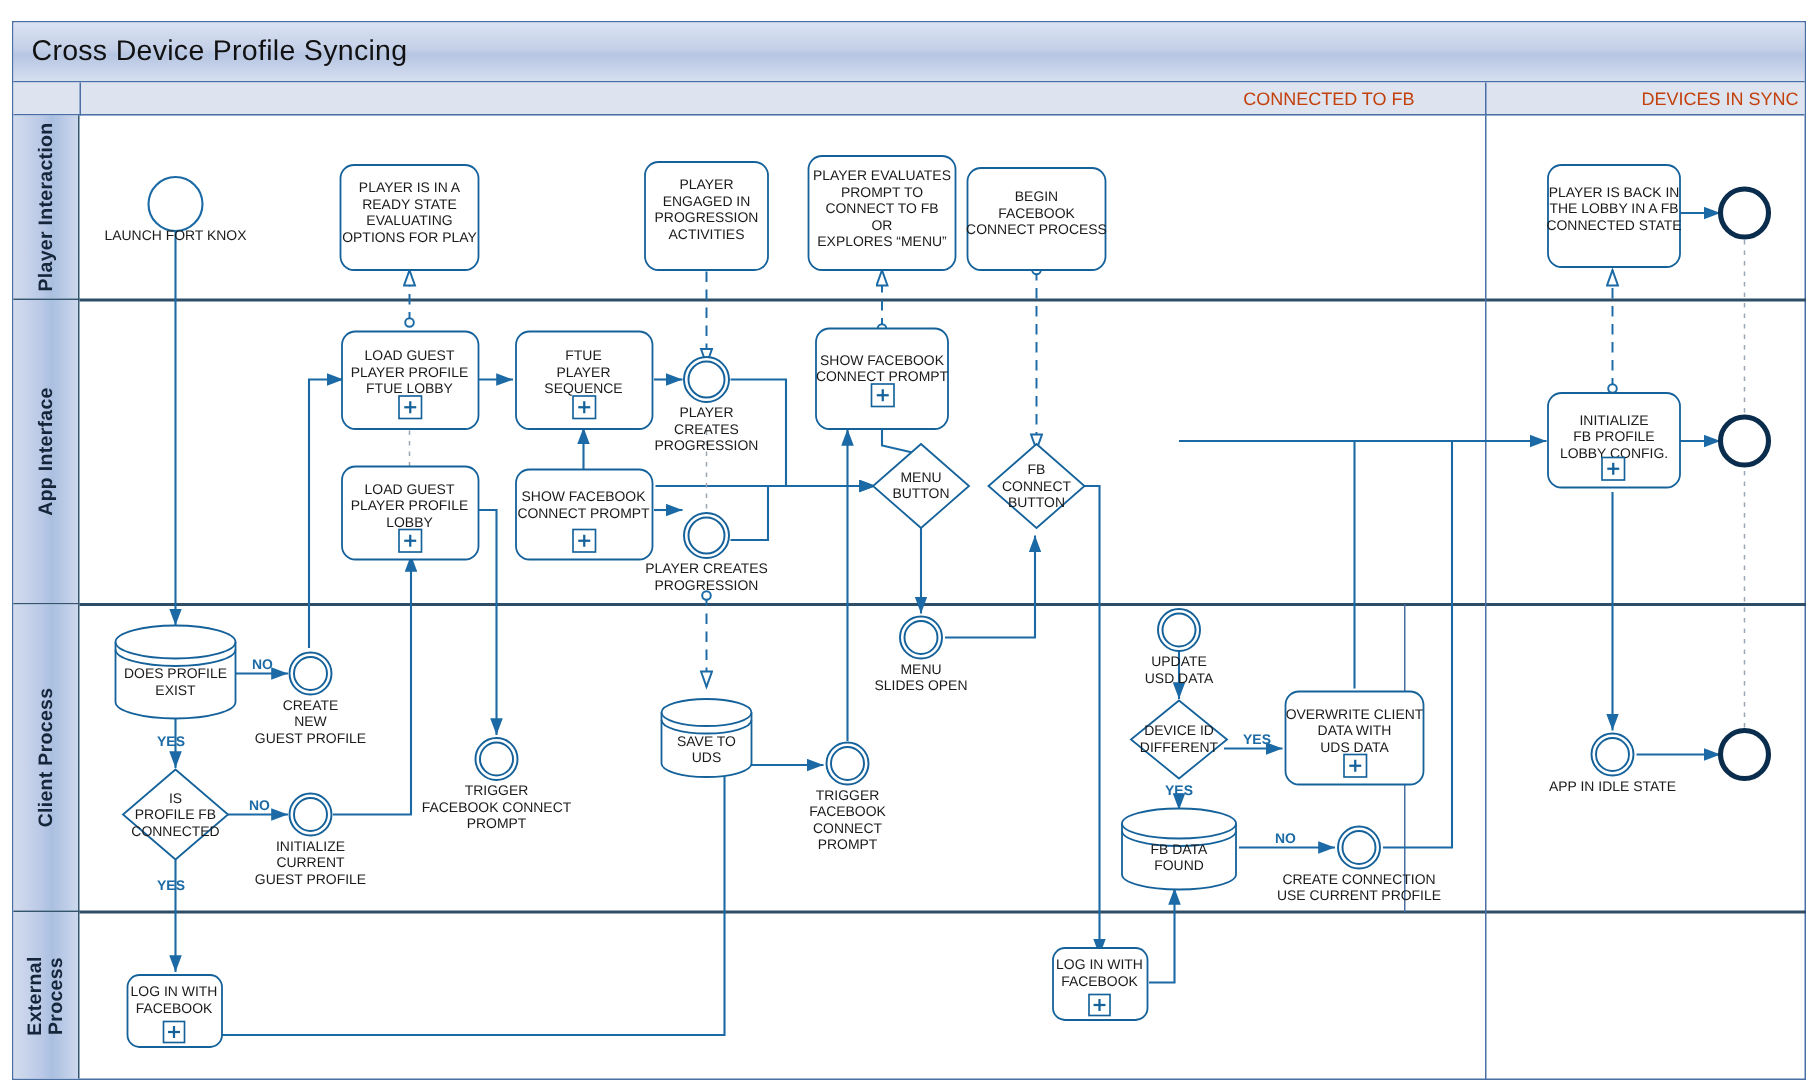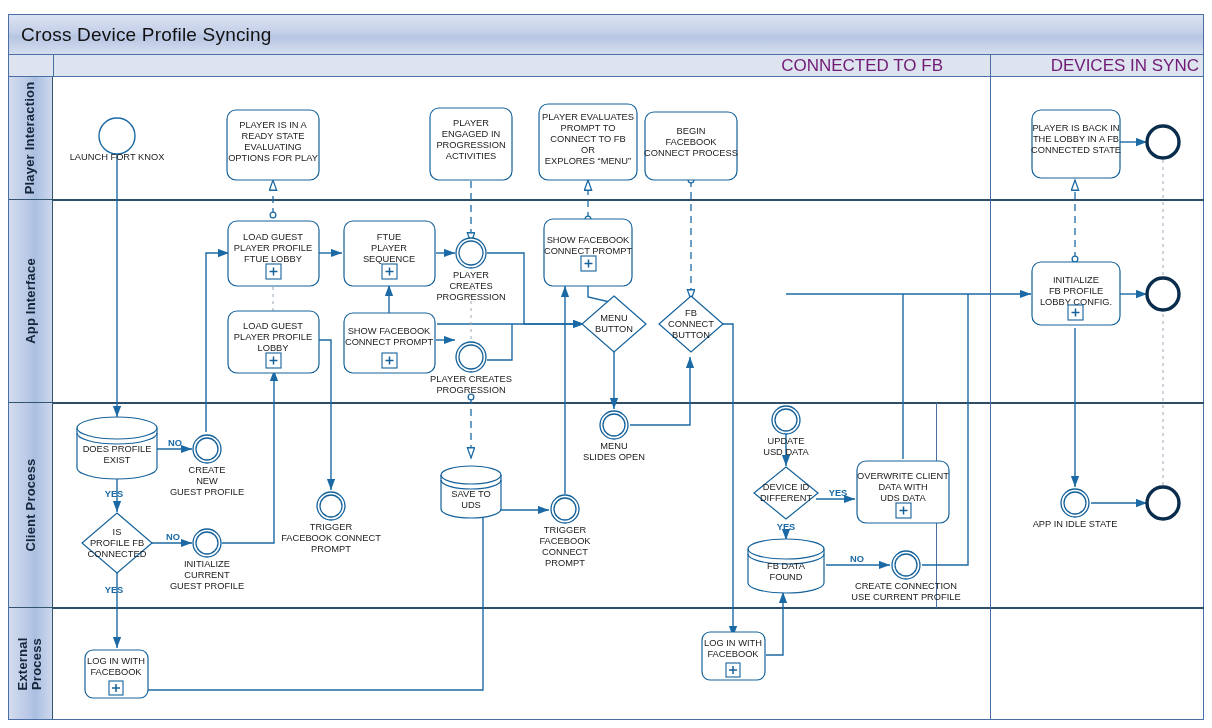--- a/index.html
+++ b/index.html
@@ -23,21 +23,21 @@
 
   
   .phase-band{
     position:absolute;left:9px;top:55px;width:1194px;height:22px;
     background:#dde3ef;border-bottom:1px solid #4a6fa5;box-sizing:border-box;
   }
   .phase-cell{
     position:absolute;top:0;height:22px;box-sizing:border-box;
     display:flex;align-items:center;justify-content:flex-end;
   }
-  .phase-cell span{font-size:17px;color:#701a75;padding-right:3px;}
+  .phase-cell span{font-size:12px;color:#c2410c;padding-right:3px;}
   .phase-sep{position:absolute;top:0;width:1px;height:22px;background:#4a6fa5;}
 
   
   .lane-label{
     position:absolute;left:9px;width:44px;box-sizing:border-box;
     background:linear-gradient(to right,#d3dcee 0%,#b9c8e6 45%,#aabfe0 60%,#cdd8ed 100%);
     border-bottom:1px solid #33556f;border-right:1px solid #33556f;
     display:flex;align-items:center;justify-content:center;
   }
   .lane-label span{

